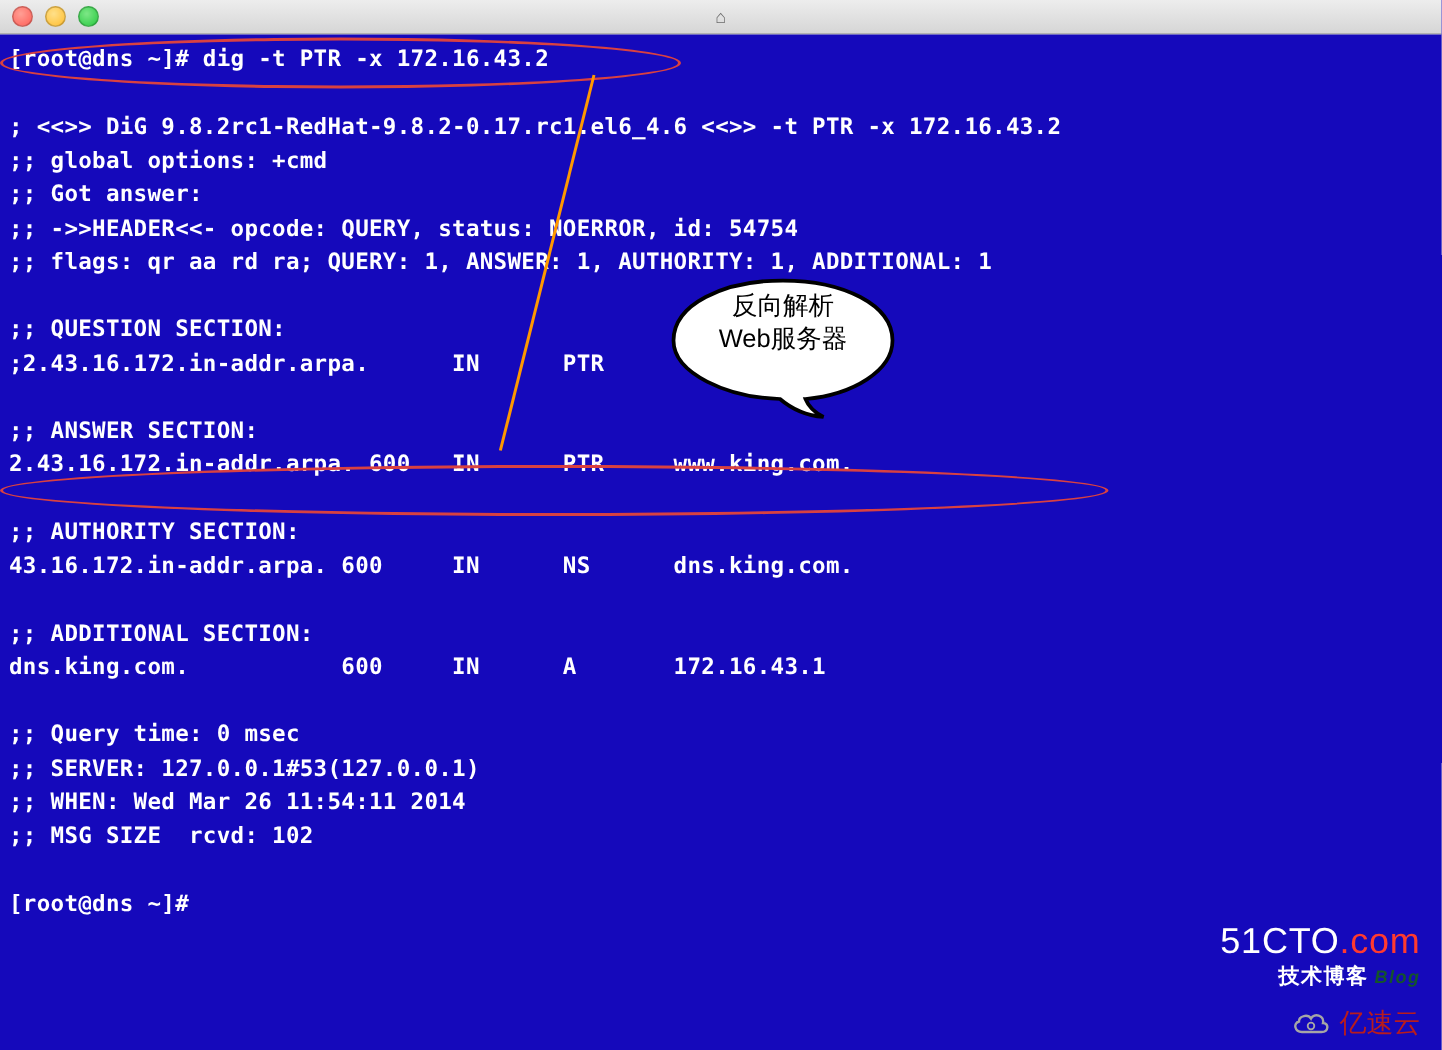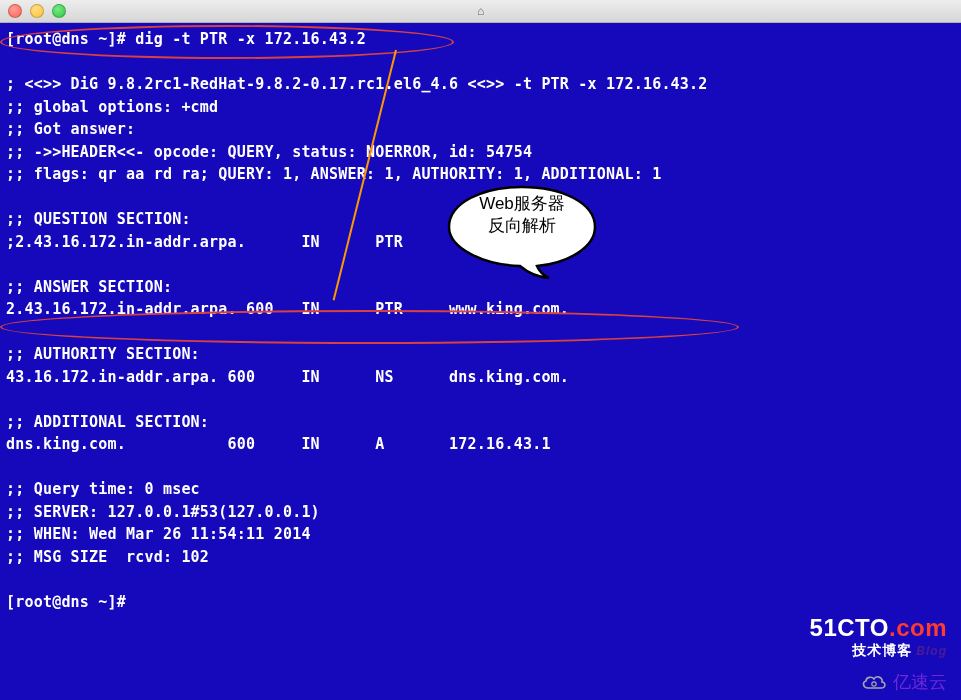--- a/index.html
+++ b/index.html
@@ -117,46 +117,46 @@
     position: absolute;
     right: 14px;
     bottom: 40px;
     font-family: Arial, sans-serif;
     color: rgba(255,255,255,0.85);
     text-align: right;
     pointer-events: none;
   }
   .watermark1 .brand {
     font-size: 24px;
-    font-weight: 700;
+    font-weight: 400;
     letter-spacing: 0.5px;
     text-align: right;
   }
   .watermark1 .brand .cto { color: #ffffff; }
   .watermark1 .brand .com { color: #ff3a2f; }
   .watermark1 .sub {
     font-size: 14px;
     font-weight: bold;
     color: #fff;
     letter-spacing: 1px;
   }
   .watermark1 .sub .blog {
     font-size: 12px;
-    color: #4c1d95;
+    color: #14532d;
     font-style: italic;
     margin-left: 4px;
   }
   .watermark2 {
     position: absolute;
     right: 14px;
     bottom: 6px;
     display: flex;
     align-items: center;
     gap: 6px;
-    color: #6d28d9;
+    color: #b91c1c;
     font-size: 18px;
     pointer-events: none;
   }
   .cloud {
     width: 26px; height: 18px;
     position: relative;
   }
   .cloud svg { width: 100%; height: 100%; }
 </style>
 </head>
@@ -208,22 +208,22 @@
   <svg viewBox="0 0 150 95">
     <path d="M75 2 
              C 115 2, 148 18, 148 42
              C 148 62, 122 78, 90 81
              C 92 86, 96 90, 102 93
              C 90 92, 80 87, 73 81
              C 38 80, 2 64, 2 42
              C 2 18, 35 2, 75 2 Z" fill="#ffffff" stroke="#000000" stroke-width="2.5"></path>
   </svg>
   <div class="bubble-text">
+    <div>反向解析</div>
     <div>Web服务器</div>
-    <div>反向解析</div>
   </div>
 </div>
 
 <div class="watermark1">
   <div class="brand">
     <span class="cto">51CTO</span><span class="com">.com</span>
   </div>
   <div class="sub">
     <span>技术博客</span><span class="blog">Blog</span>
   </div>

